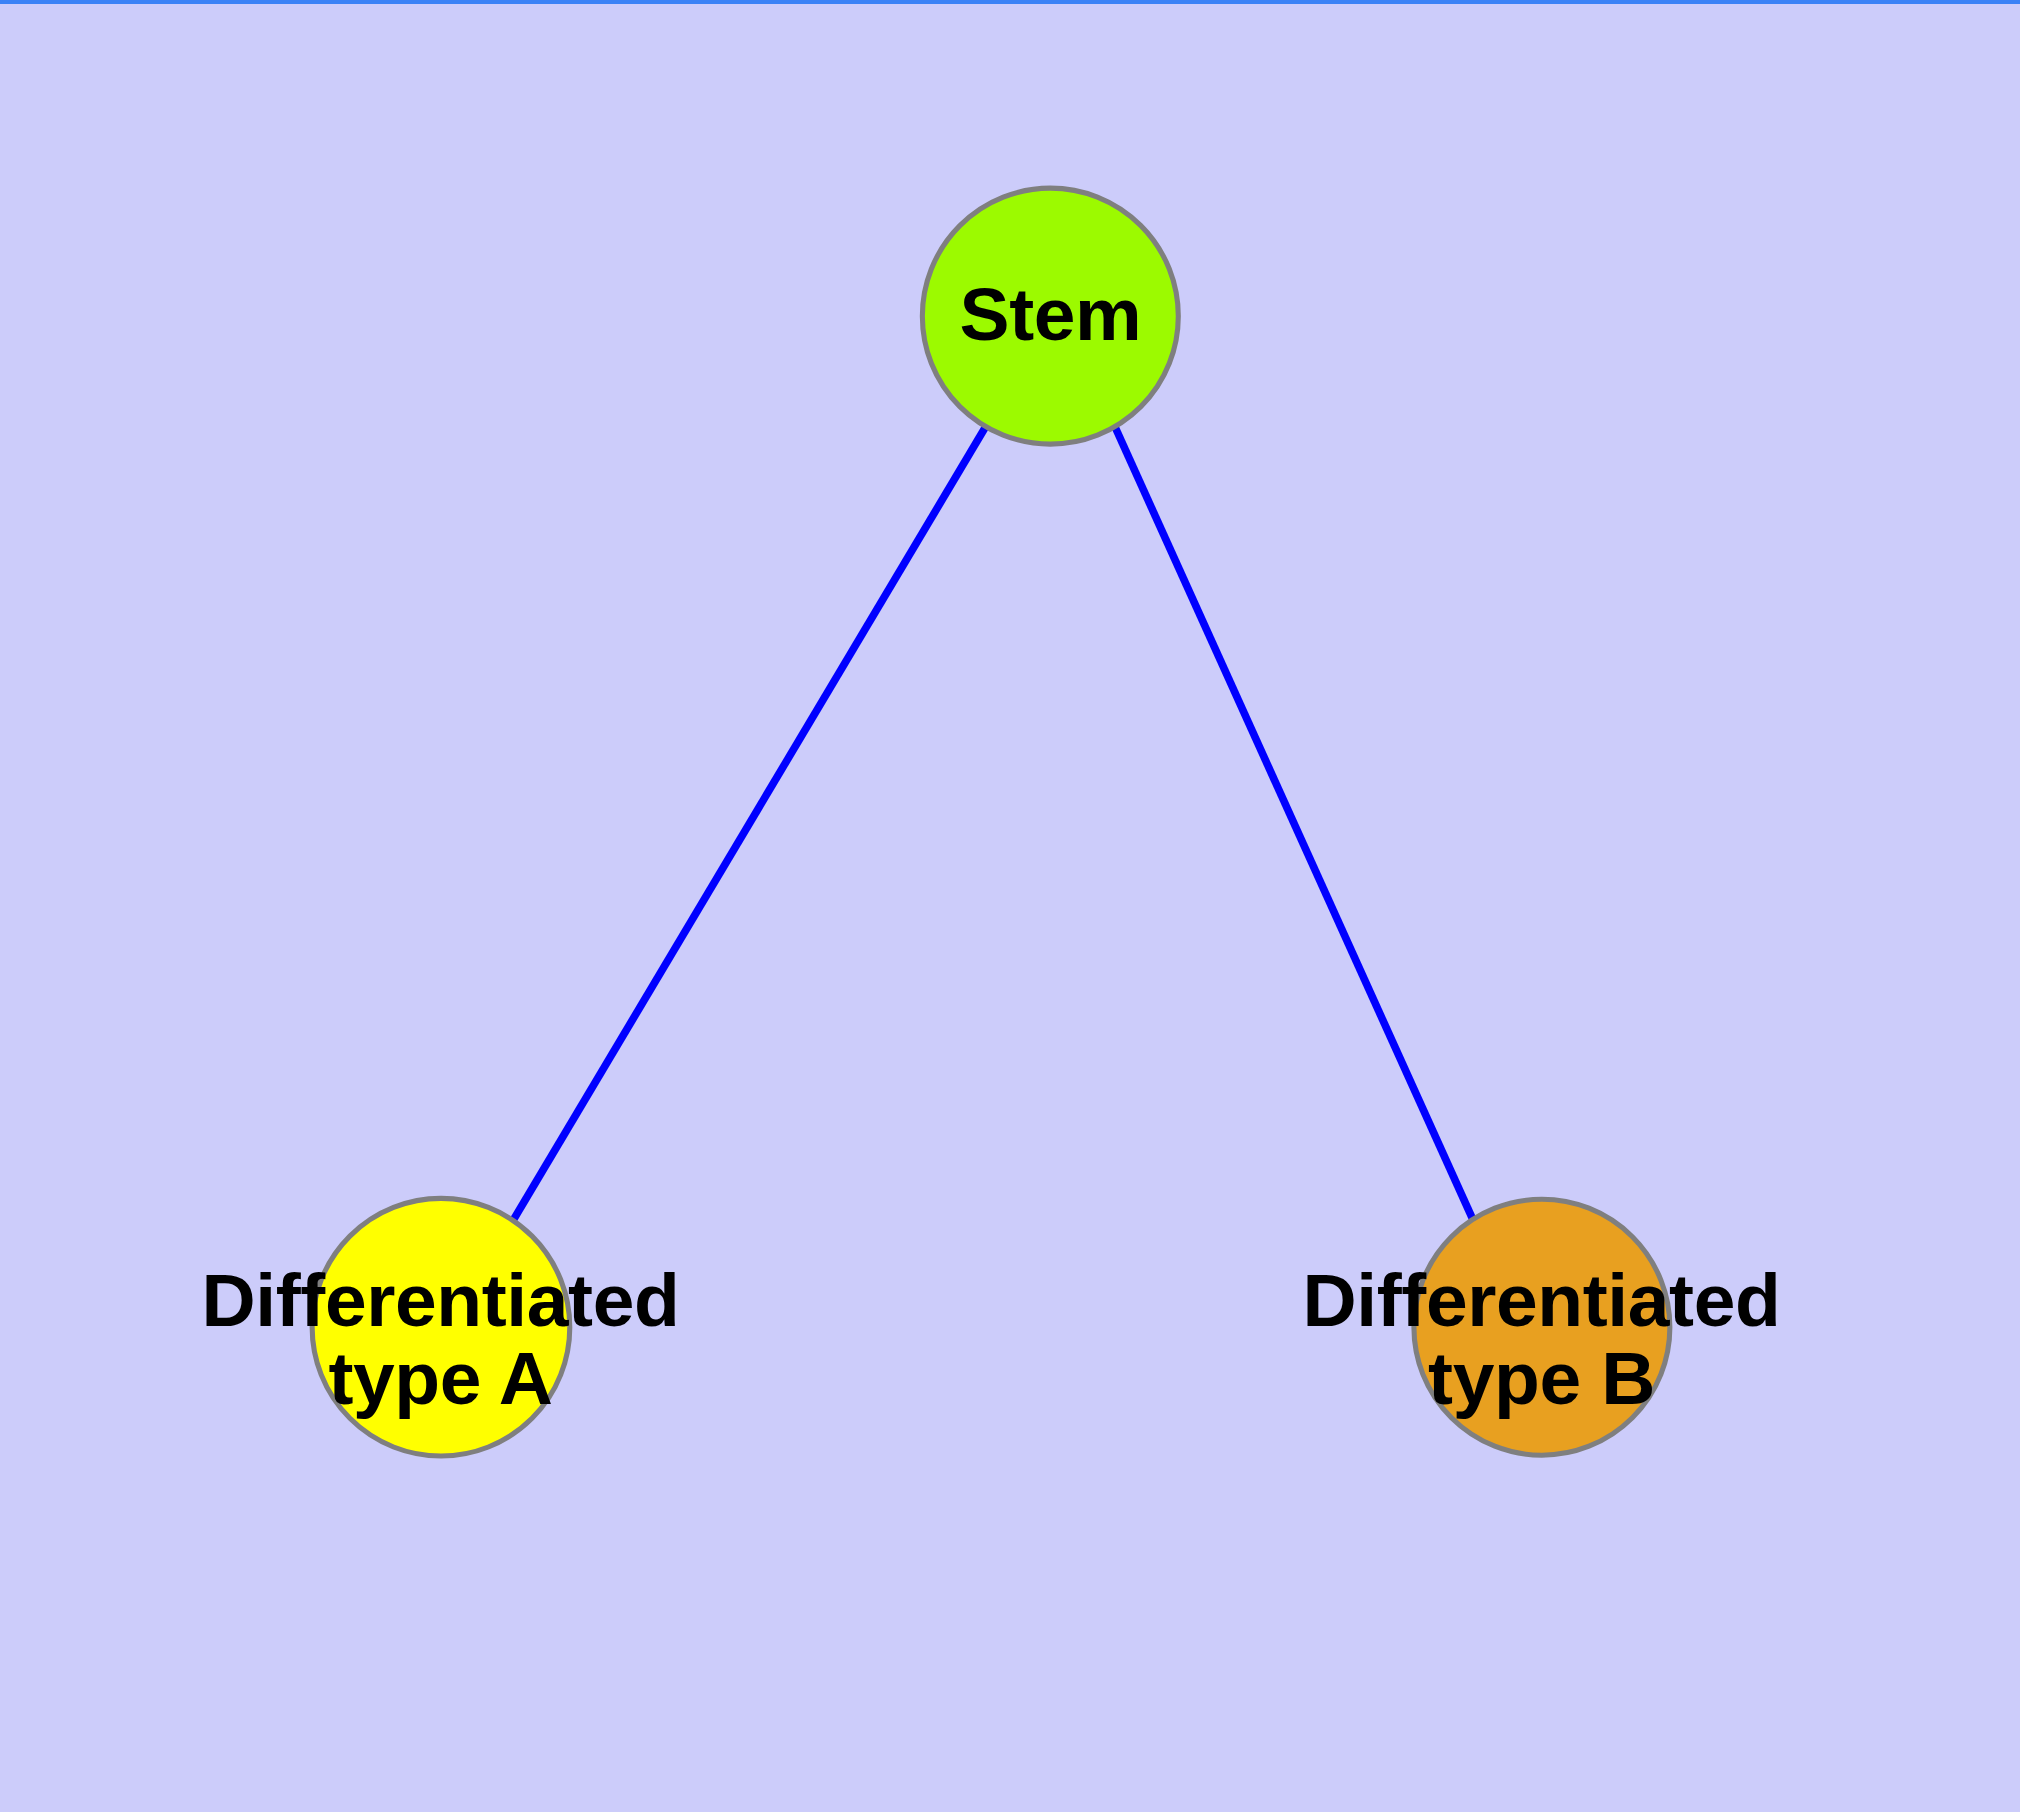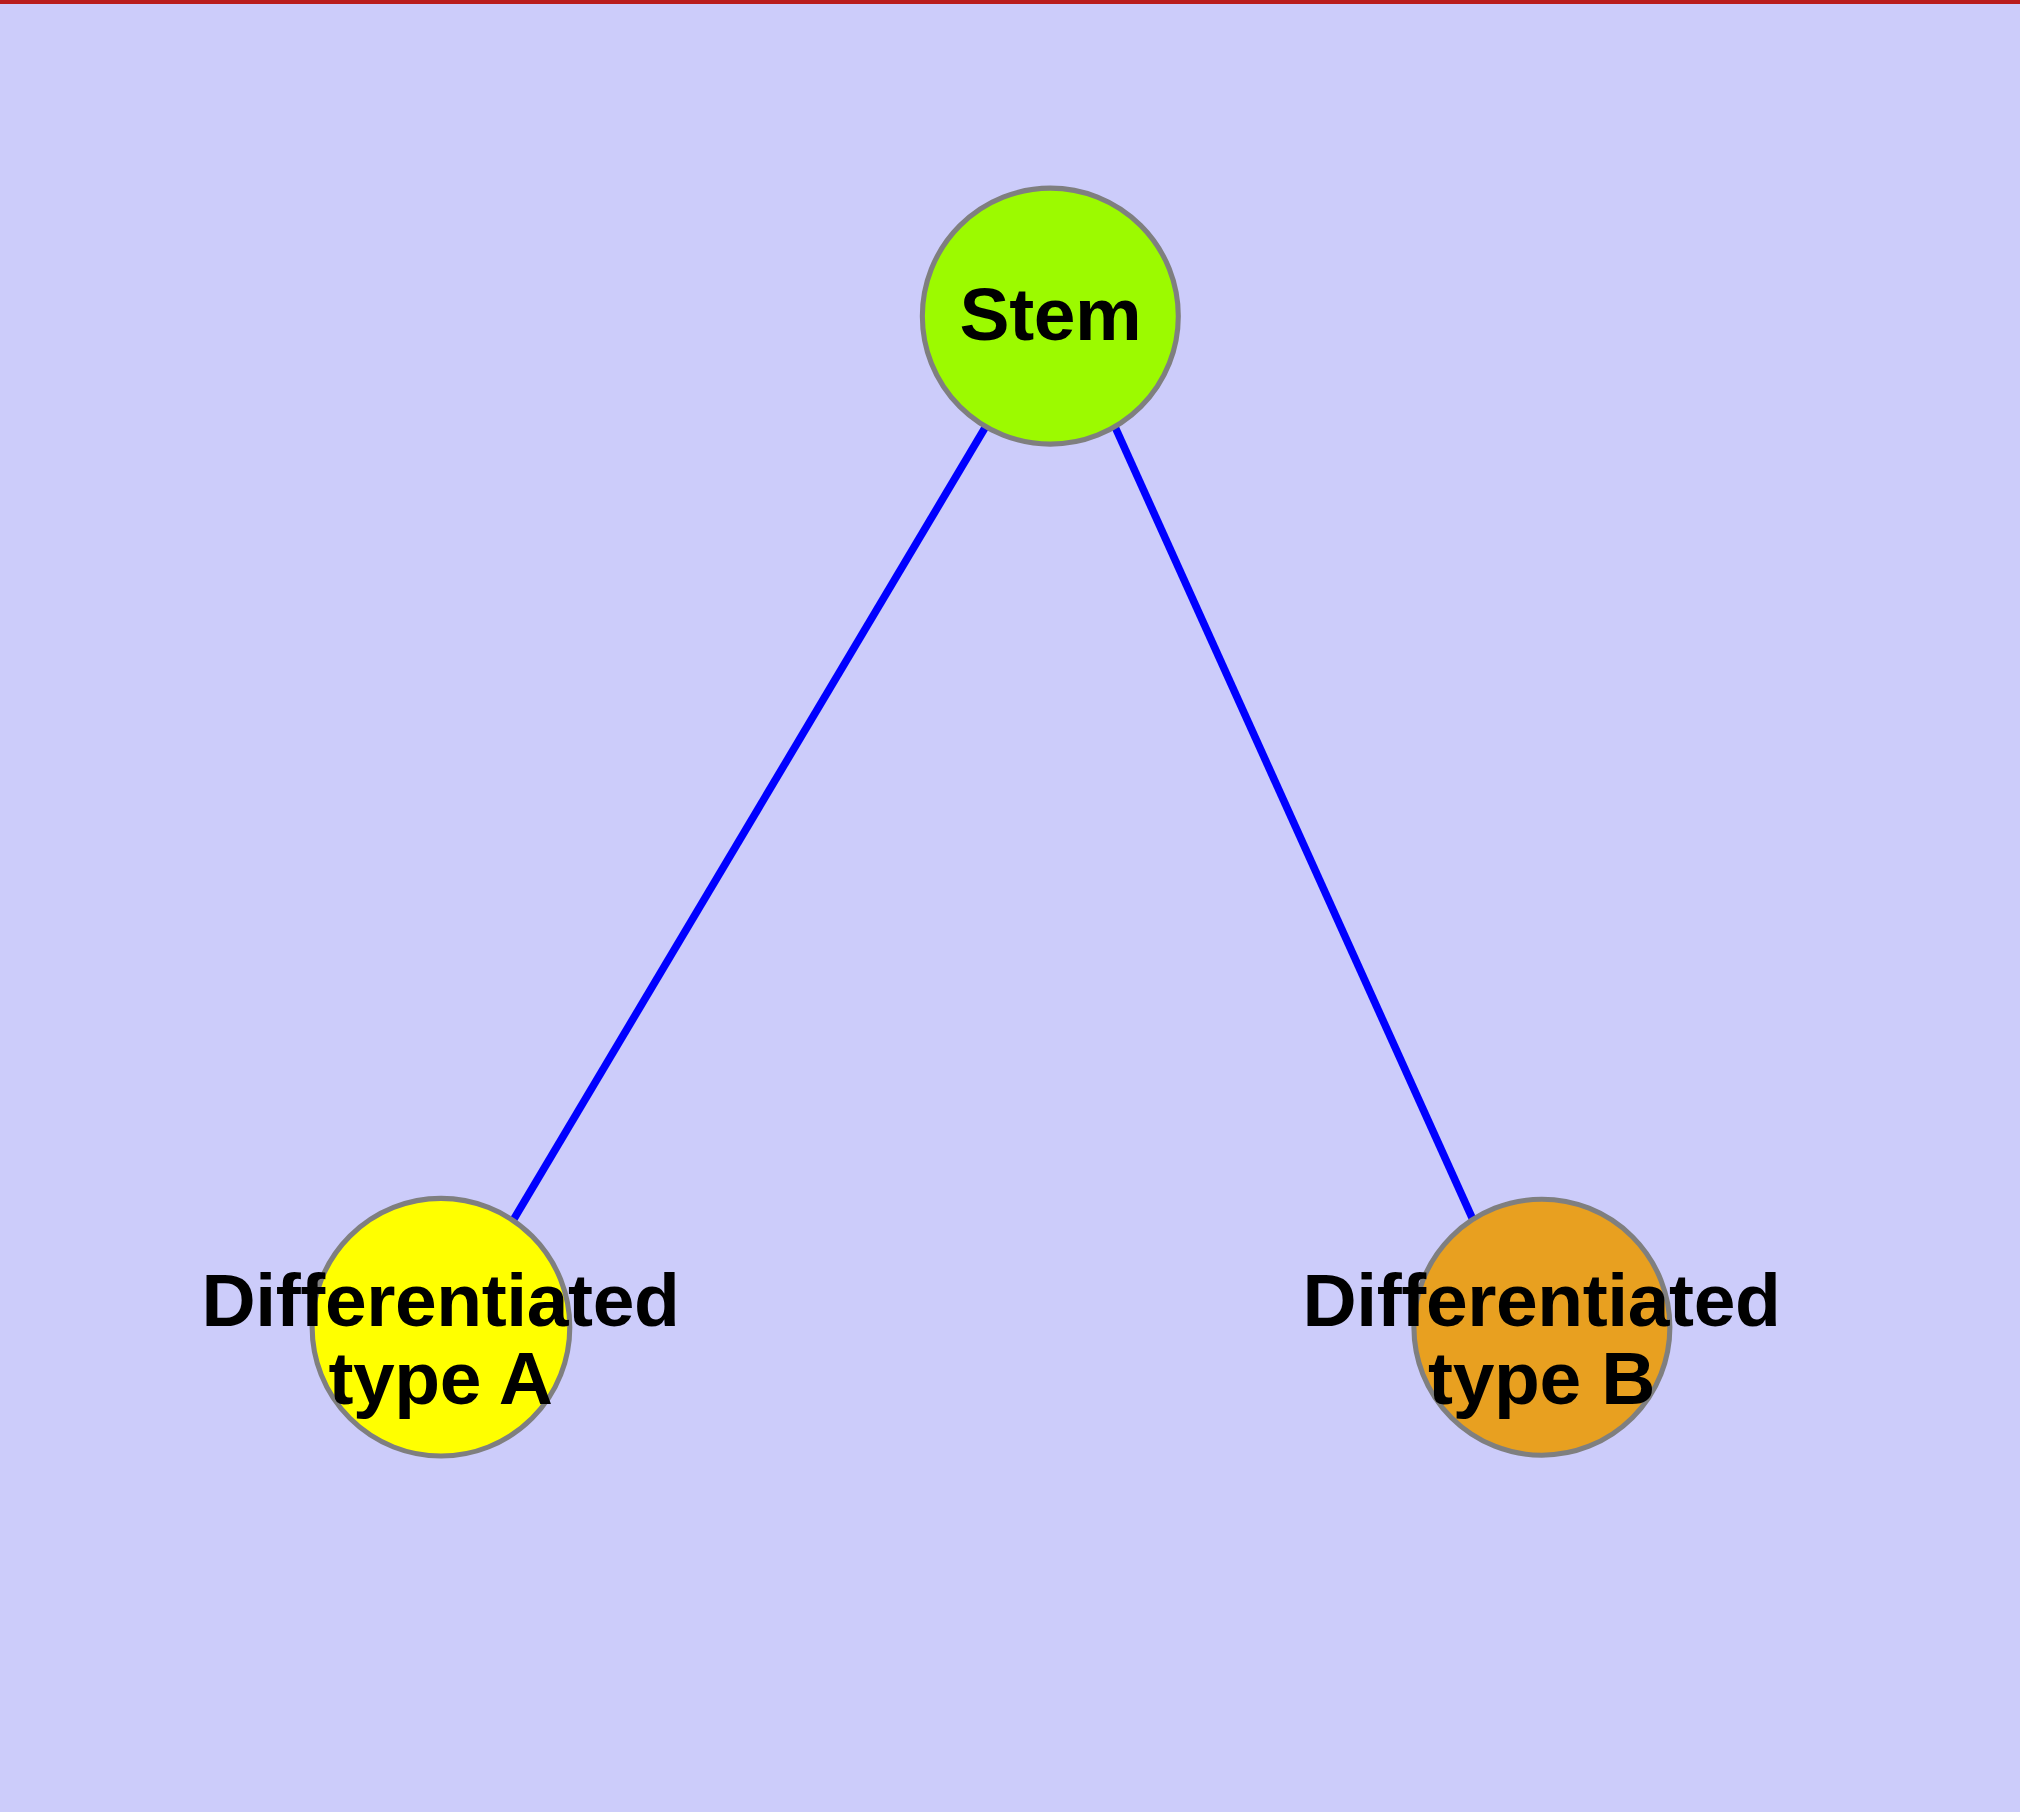--- a/index.html
+++ b/index.html
@@ -6,21 +6,21 @@
   html, body {
     margin: 0;
     padding: 0;
     background: #ffffff;
   }
   #canvas {
     position: relative;
     width: 2021px;
     height: 1812px;
     overflow: hidden;
-    background: #b91c1c;
+    background: #3b82f6;
     font-family: "Liberation Sans", "DejaVu Sans", sans-serif;
   }
   #plot-background {
     position: absolute;
     left: 0;
     top: 4.2px;
     width: 2021px;
     height: 1808px;
     background: #ccccfa;
   }

